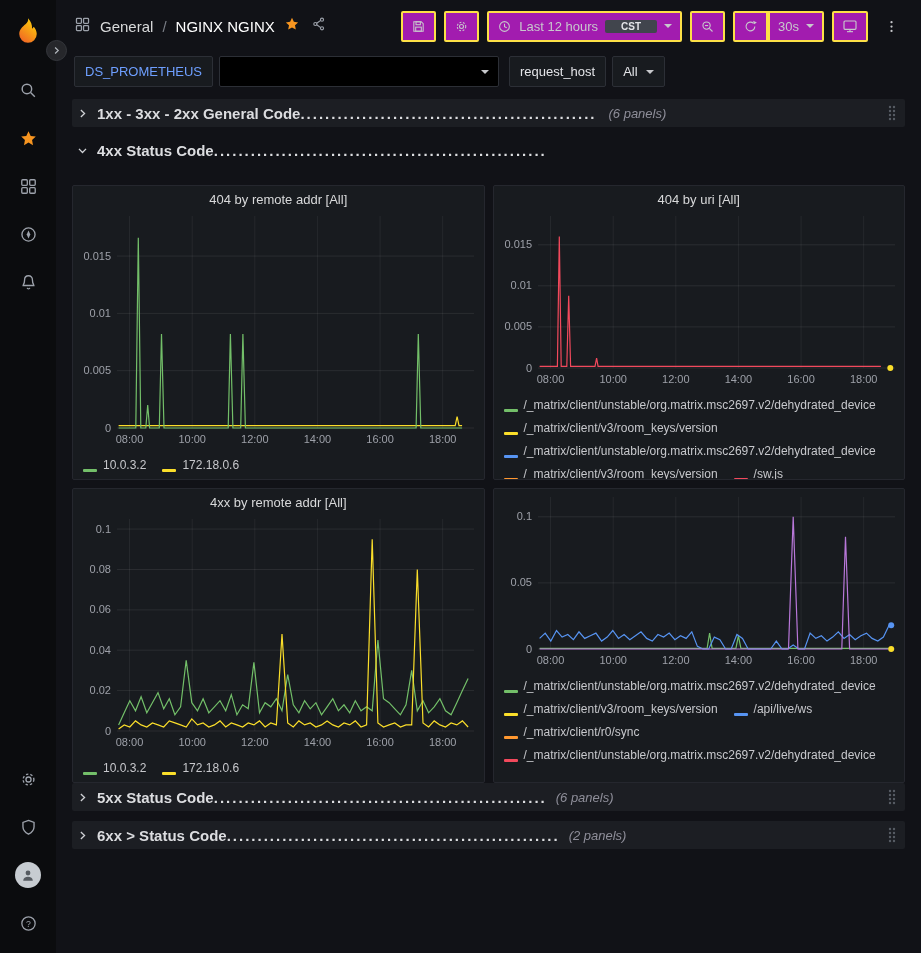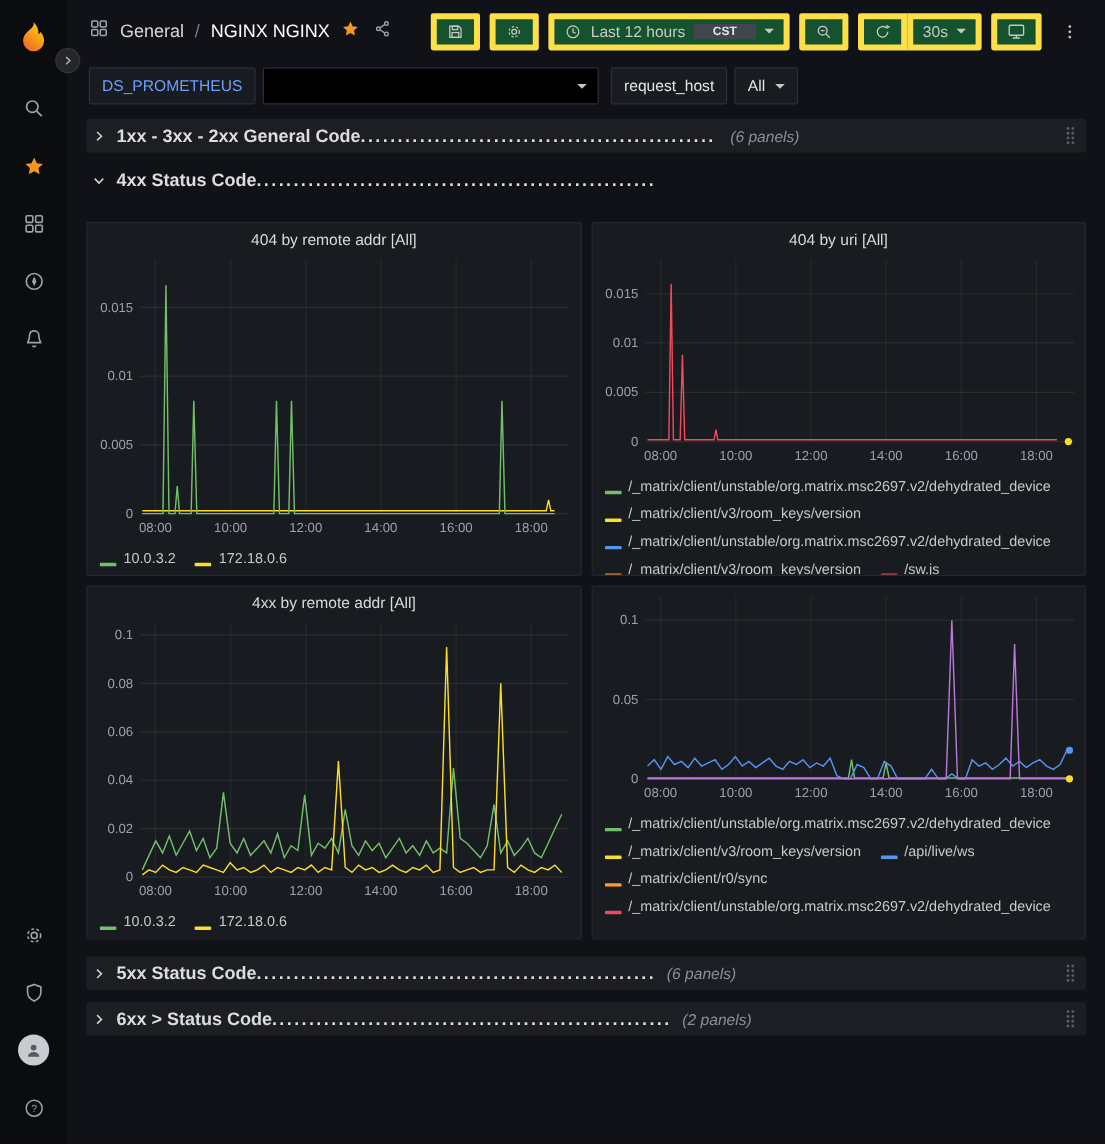--- a/index.html
+++ b/index.html
@@ -22,22 +22,22 @@
     color:#b3b7bd;z-index:9;cursor:pointer}
 
   
   .main{flex:1;display:flex;flex-direction:column;min-width:0}
   .topnav{height:52px;display:flex;align-items:center;justify-content:space-between;padding:0 14px 0 18px}
   .nav-left{display:flex;align-items:center;gap:9px;color:#9da2ab}
   .crumb-section{color:#d8d9da;font-size:15px;cursor:pointer}
   .crumb-sep{color:#7b7f87;font-size:15px}
   .crumb-title{color:#fff;font-size:15px;font-weight:500;cursor:pointer}
   .nav-right{display:flex;align-items:center;gap:8px}
-  .nav-btn{height:31px;min-width:31px;padding:0 8px;border:5px solid #fde047;border-radius:2px;
-    background:#14532d;display:flex;align-items:center;justify-content:center;gap:7px;
+  .nav-btn{height:31px;min-width:31px;padding:0 8px;border:2px solid #fde047;border-radius:2px;
+    background:#a21caf;display:flex;align-items:center;justify-content:center;gap:7px;
     color:#c7c8cc;font-size:13px;cursor:pointer;white-space:nowrap}
   .nav-btn.noborder{border:none;background:transparent;padding:0 4px}
   .badge{background:#41454d;color:#e3e4e8;font-size:10px;padding:1px 16px;border-radius:2px;font-weight:700}
   .caret{width:0;height:0;border-left:4px solid transparent;border-right:4px solid transparent;
     border-top:4px solid #c7c8cc;display:inline-block}
 
   
   .submenu{display:flex;align-items:center;gap:10px;padding:4px 14px 10px 18px}
   .var-group{display:flex;align-items:center;gap:6px}
   .var-label{height:31px;display:flex;align-items:center;padding:0 10px;background:#181b1f;
@@ -53,21 +53,21 @@
   .row-header{display:flex;align-items:center;height:28px;margin-bottom:10px;cursor:pointer;
     padding:0 8px 0 4px;color:#dcdde0}
   .row-header.collapsed{background:#1c1e23;border-radius:2px}
   .row-chevron{color:#d0d2d6;margin-right:8px;display:flex;align-items:center}
   .row-title{font-weight:700;font-size:15px;white-space:nowrap}
   .row-dots{font-weight:700;font-size:15px;letter-spacing:2px;white-space:nowrap;overflow:hidden;max-width:330px}
   .row-count{font-style:italic;color:#8e8e99;font-size:13px;margin-left:12px;white-space:nowrap}
   .drag-handle{margin-left:auto;color:#585d65;display:flex;align-items:center;cursor:grab}
   .row-header.expanded{margin-bottom:22px;height:26px}
 
-  .panels{display:grid;grid-template-columns:1fr 1fr;gap:8px;margin-bottom:14px}
+  .panels{display:grid;grid-template-columns:1fr 1fr;gap:8px;}
   .panel{background:#181b1f;border:1px solid #25272e;border-radius:2px;height:295px;
     overflow:hidden;display:flex;flex-direction:column}
   .panel-title{text-align:center;font-size:13px;font-weight:500;color:#d8d9da;padding:6px 0 1px;cursor:pointer}
   .chart{width:100%}
   .legend{padding:1px 10px 0;font-size:12px;display:flex;flex-wrap:wrap;column-gap:16px;
     align-content:flex-start;overflow:hidden;color:#c7c8cc}
   .legend-item{display:flex;align-items:flex-end;gap:6px;white-space:nowrap;height:23px;
     max-width:100%;overflow:hidden;cursor:pointer}
   .swatch{display:inline-block;width:14px;height:3px;border-radius:1px;flex-shrink:0}
 </style>

